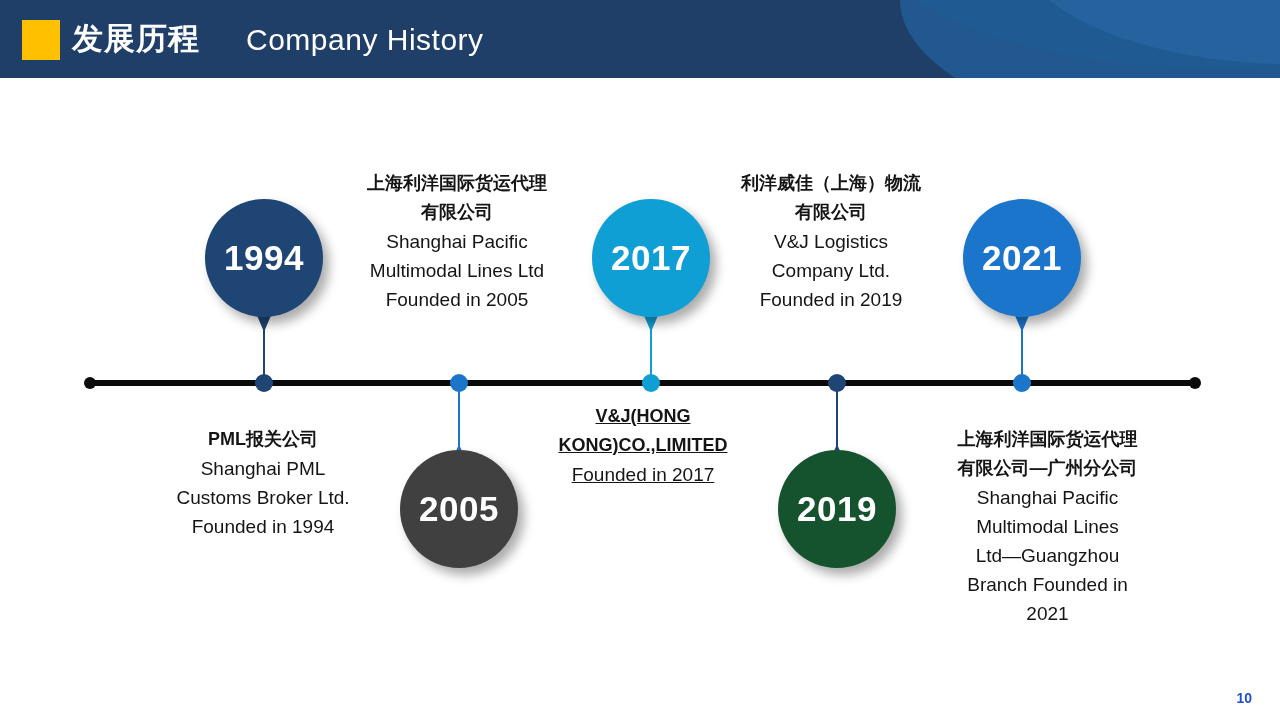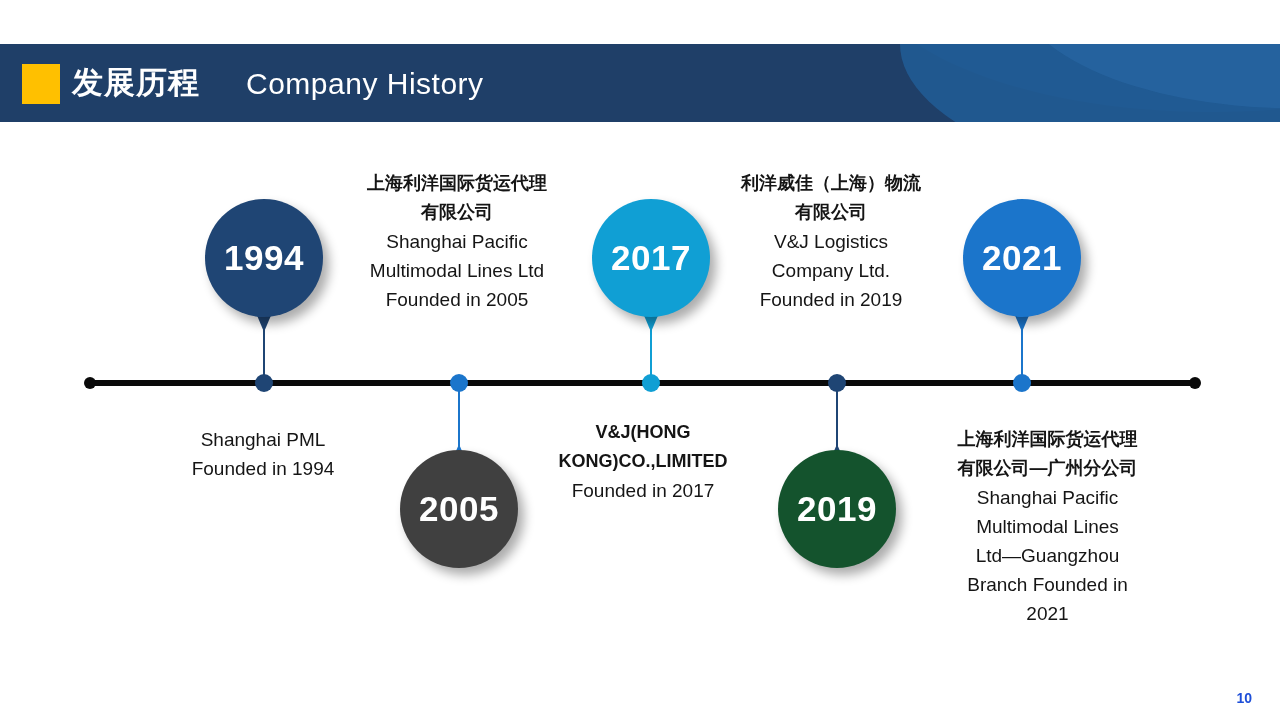--- a/index.html
+++ b/index.html
@@ -16,21 +16,20 @@
   }
 
   
   #header {
     position: absolute;
     left: 0; top: 0;
     width: 1280px;
     height: 78px;
     background: #1f3f68;
     overflow: hidden;
-    margin-top: 44px;
   }
   .header-curve {
     position: absolute;
     pointer-events: none;
   }
   #curve-a {
     width: 700px;
     height: 300px;
     left: 860px;
     top: -232px;
@@ -254,25 +253,27 @@
 
 <div class="desc" style="left:706px; top:169px; width:250px;">
   <span class="cn">利洋威佳（上海）物流</span>
   <span class="cn">有限公司</span>
   <span class="en">V&amp;J Logistics</span>
   <span class="en">Company Ltd.</span>
   <span class="en">Founded in 2019</span>
 </div>
 
 <div class="desc" style="left:138px; top:425px; width:250px;">
+  <span class="cn">PML报关公司</span>
   <span class="en">Shanghai PML</span>
+  <span class="en">Customs Broker Ltd.</span>
   <span class="en">Founded in 1994</span>
 </div>
 
-<div class="desc" style="left:518px; top:418px; width:250px;">
+<div class="desc" style="left:518px; top:402px; width:250px;text-decoration:underline;">
   <span class="cn">V&amp;J(HONG</span>
   <span class="cn">KONG)CO.,LIMITED</span>
   <span class="en">Founded in 2017</span>
 </div>
 
 <div class="desc" style="left:920px; top:425px; width:255px;">
   <span class="cn">上海利洋国际货运代理</span>
   <span class="cn">有限公司—广州分公司</span>
   <span class="en">Shanghai Pacific</span>
   <span class="en">Multimodal Lines</span>

